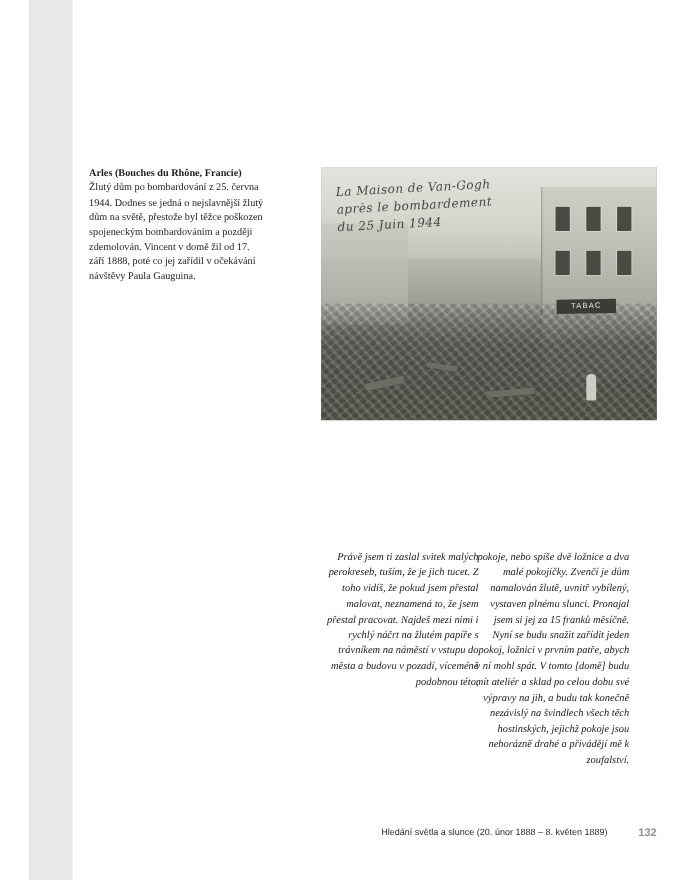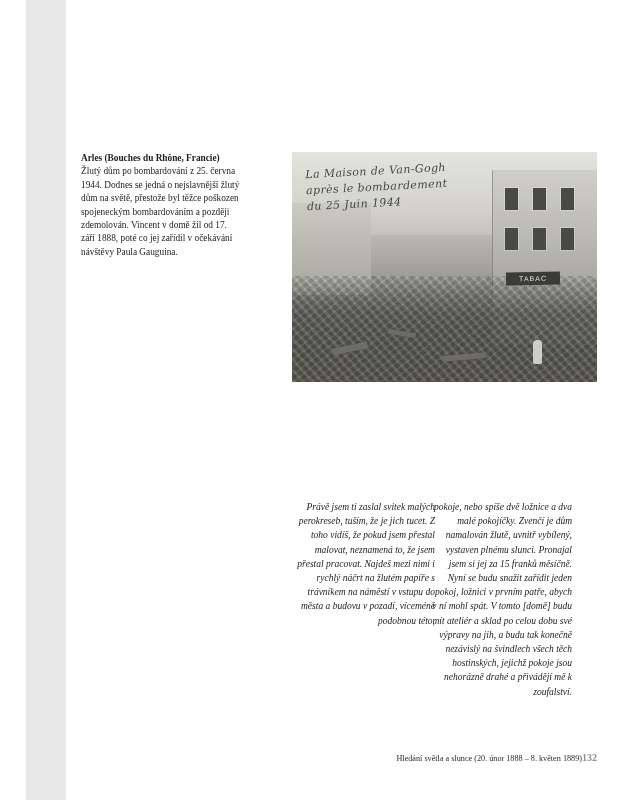--- a/index.html
+++ b/index.html
@@ -185,23 +185,23 @@
     letter-spacing: 0.2px;
   }
   
   .footer {
     position: absolute;
     left: 266px;
     top: 752px;
     width: 305px;
     display: flex;
     justify-content: flex-end;
-    align-items: flex-end;
-    gap: 0;
-    font-family: Liberation Serif, serif;
+    align-items: flex-start;
+    gap: 28px;
+    font-family: Liberation Sans, sans-serif;
   }
   .footer-text {
     font-size: 8.2px;
     color: #2a2a2a;
   }
   .footer-page {
     font-size: 10px;
     color: #8d8d8d;
     font-weight: bold;
   }

